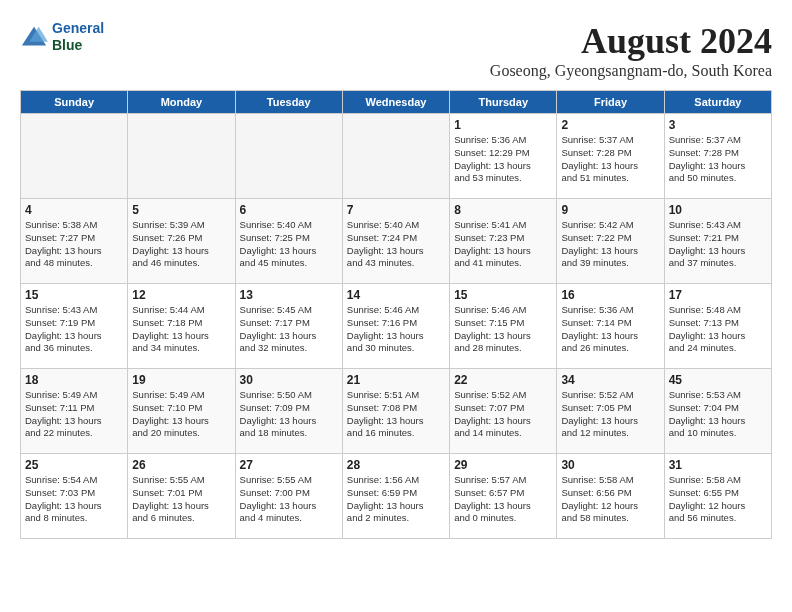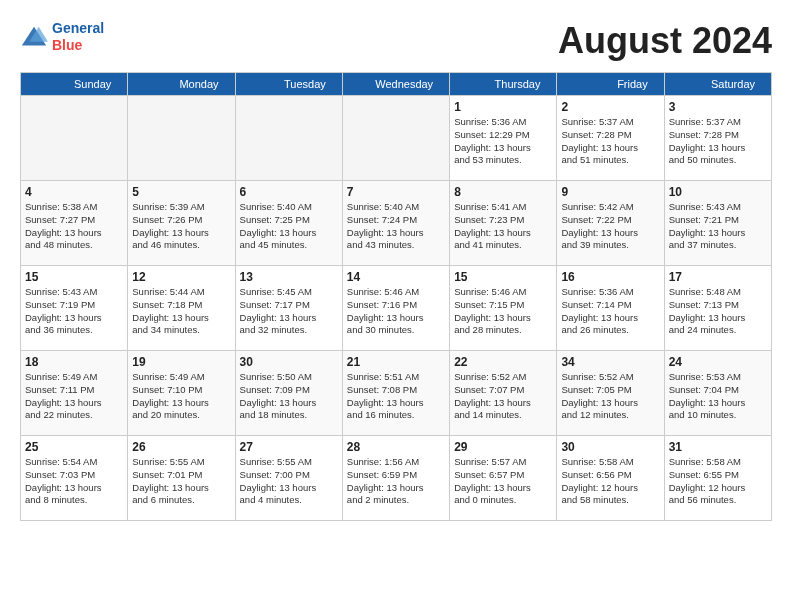--- a/index.html
+++ b/index.html
@@ -29,42 +29,43 @@
     }
     .logo-text span {
       color: #1a5fa8;
     }
     .logo-icon {
       width: 28px;
       height: 28px;
     }
     .title-section {
       text-align: right;
+      font-family: Liberation Serif, serif;
     }
     .month-year {
       font-size: 36px;
       font-weight: bold;
       color: #222;
     }
     .location {
       font-size: 16px;
       color: #333;
     }
     .calendar-table {
       width: 100%;
       border-collapse: collapse;
       font-size: 10px;
     }
     .calendar-table th {
       background: #1a5fa8;
       color: #fff;
       padding: 5px 16px;
-      text-align: right;
+      text-align: center;
       font-size: 11px;
-      font-weight: normal;
+      font-weight: bold;
       border: 1px solid #ccc;
     }
     .calendar-table td {
       border: 1px solid #ccc;
       vertical-align: top;
       padding: 4px;
       height: 85px;
       width: calc(100% / 7);
       background: #fff;
     }
@@ -91,25 +92,26 @@
 <body>
 
 <div class="header">
   <div class="logo">
     <svg class="logo-icon" viewBox="0 0 30 30" xmlns="http://www.w3.org/2000/svg">
       <polygon points="15,4 28,24 2,24" fill="#1a5fa8" opacity="0.85"></polygon>
       <polygon points="20,4 30,20 10,20" fill="#5ba3d9" opacity="0.7"></polygon>
     </svg>
     <div class="logo-text">
       <div><span>General</span></div>
-      <div><span style="color:#ef4444;">Blue</span></div>
+      <div><span style="color:#14532d;">Blue</span></div>
     </div>
   </div>
   <div class="title-section">
     <div class="month-year">August 2024</div>
+    <div class="location">Goseong, Gyeongsangnam-do, South Korea</div>
   </div>
 </div>
 
 <table class="calendar-table">
   <thead>
     <tr>
     <th>Sunday</th>
         <th>Monday</th>
         <th>Tuesday</th>
         <th>Wednesday</th>
@@ -285,21 +287,21 @@
           <div class="cell-text">and 14 minutes.</div>
         </td>
         <td>
           <span class="day-num">34</span>
           <div class="cell-text">Sunrise: 5:52 AM</div>
           <div class="cell-text">Sunset: 7:05 PM</div>
           <div class="cell-text">Daylight: 13 hours</div>
           <div class="cell-text">and 12 minutes.</div>
         </td>
         <td>
-          <span class="day-num">24</span>
+          <span class="day-num">45</span>
           <div class="cell-text">Sunrise: 5:53 AM</div>
           <div class="cell-text">Sunset: 7:04 PM</div>
           <div class="cell-text">Daylight: 13 hours</div>
           <div class="cell-text">and 10 minutes.</div>
         </td>
       </tr>
       <tr>
         <td>
           <span class="day-num">25</span>
           <div class="cell-text">Sunrise: 5:54 AM</div>

